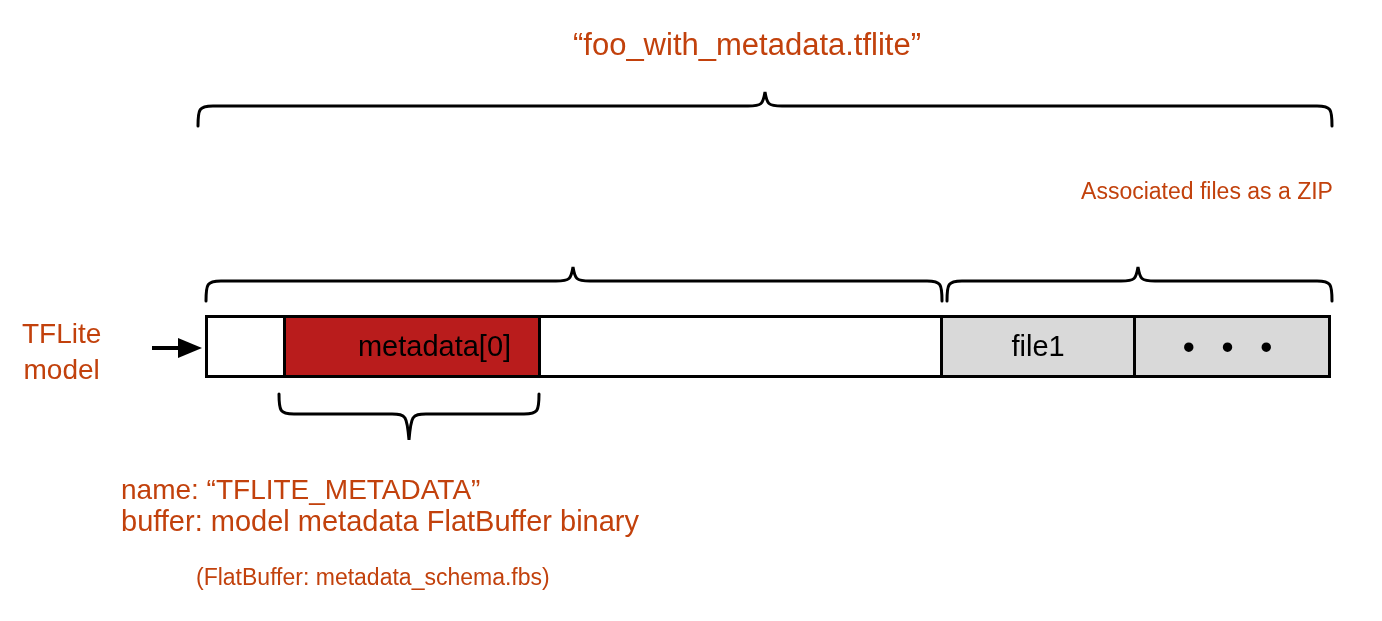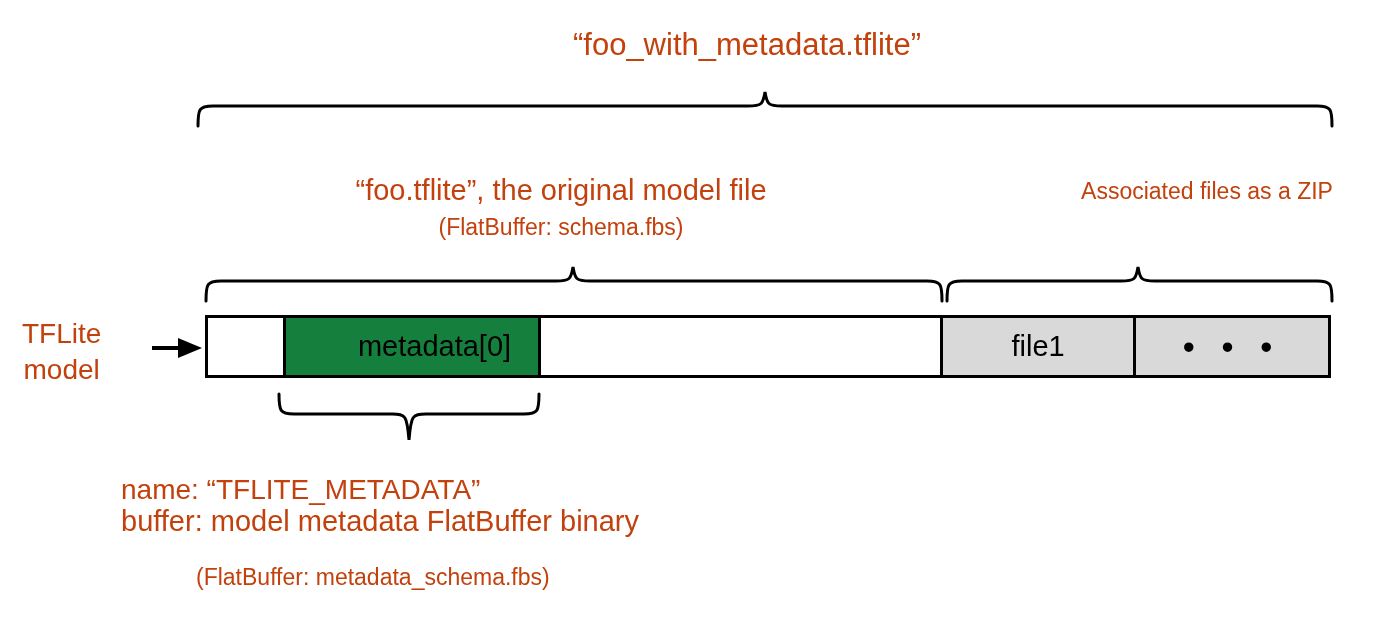--- a/index.html
+++ b/index.html
@@ -68,21 +68,21 @@
     height: 100%;
     box-sizing: border-box;
     display: flex;
     align-items: center;
     justify-content: center;
     font-size: 29px;
     color: #000;
   }
   .cell + .cell { border-left: 3px solid #000; }
   .cell-empty-left { width: 75px; background: #ffffff; }
-  .cell-metadata  { width: 257px; background: #15803d; padding-left: 45px; }
+  .cell-metadata  { width: 257px; background: #b91c1c; padding-left: 45px; }
   .cell-empty-mid { width: 404px; background: #ffffff; }
   .cell-file1     { width: 194px; background: #d9d9d9; text-align: right; }
   .cell-ellipsis  { width: 196px; background: #d9d9d9; letter-spacing: 9px; font-size: 33px; font-weight: 700; }
 
   
   #ann-name {
     left: 121px; top: 474px;
     font-size: 28px;
   }
   #ann-buffer {
@@ -106,22 +106,20 @@
   .arrowline { stroke: #000; stroke-width: 4; fill: none; }
   .arrowhead { fill: #000; }
 </style>
 </head>
 <body>
 
 <div id="stage">
 
   <div class="txt center" id="title">“foo_with_metadata.tflite”</div>
 
-  <div class="txt center" id="label-original">“foo.tflite”, the original model file</div>
-  <div class="txt center" id="label-original-sub">(FlatBuffer: schema.fbs)</div>
   <div class="txt center" id="label-zip">Associated files as a ZIP</div>
 
   <div class="txt" id="tflite-model"><span>TFLite</span><br><span>model</span></div>
 
   <div id="bar">
     <div class="cell cell-empty-left"></div>
     <div class="cell cell-metadata">metadata[0]</div>
     <div class="cell cell-empty-mid"></div>
     <div class="cell cell-file1">file1</div>
     <div class="cell cell-ellipsis">• • •</div>

